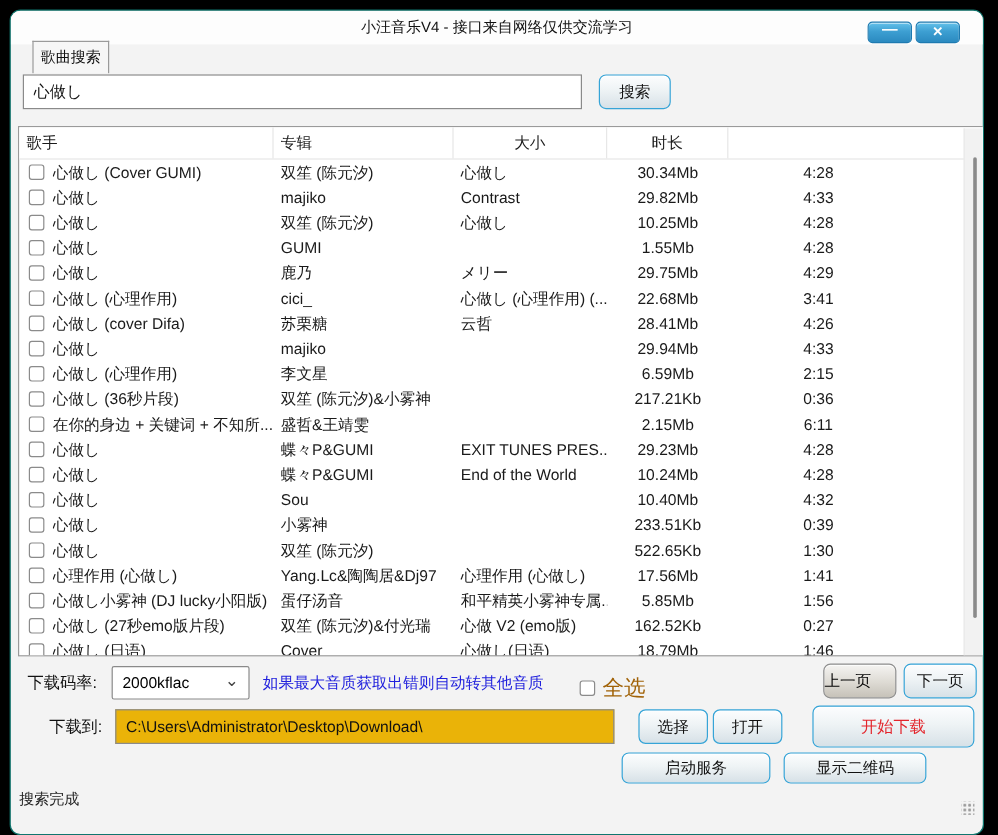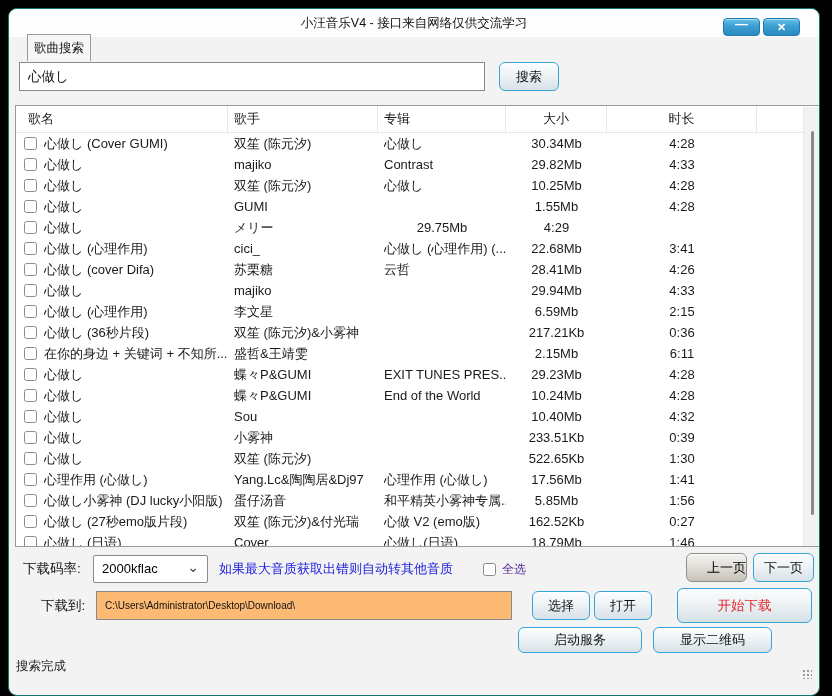--- a/index.html
+++ b/index.html
@@ -59,30 +59,30 @@
 
   
   .lbl { position:absolute; font-size:13.5px; color:#111; white-space:nowrap; }
   .combo { position:absolute; left:84px; top:546px; width:115px; height:28px; background:#fff;
     border:1px solid #8a8a8a; border-radius:2px; font-size:13px; line-height:26px;
     padding:0 8px; cursor:pointer; }
   .combo .chev { position:absolute; right:8px; top:-2px; color:#444; font-size:14px; }
   .hint { position:absolute; left:210px; top:551px; font-size:13px; color:#2121dd; }
   .selall { position:absolute; left:474px; top:552px; display:flex; align-items:center; gap:6px; }
   .selall .cbx { cursor:pointer; }
-  .selall .sl-label { font-size:12px; color:#4c1d95; }
+  .selall .sl-label { font-size:18px; color:#a16207; }
 
   .btn-prev { position:absolute; left:677px; top:544px; width:61px; height:29px;
     border:1px solid #8e8e8e; border-radius:6px; font-size:13px; cursor:pointer;
     background:linear-gradient(180deg,#f5f4f2 0%,#dddad3 55%,#c6c2b9 100%);
-    box-shadow:inset 0 1px 0 rgba(255,255,255,.7); text-align:right; }
+    box-shadow:inset 0 1px 0 rgba(255,255,255,.7); text-align:left; }
   .btn-next { position:absolute; left:744px; top:544px; width:61px; height:29px; }
 
   .path-input { position:absolute; left:87px; top:582px; width:416px; height:29px;
-    border:1px solid #8a8a8a; background:#fdba74; font-size:10px; padding:0 8px;
+    border:1px solid #8a8a8a; background:#eab308; font-size:13px; padding:0 8px;
     font-family:"Liberation Sans",sans-serif; color:#111; }
   .btn-choose { position:absolute; left:523px; top:582px; width:58px; height:29px; }
   .btn-open { position:absolute; left:585px; top:582px; width:58px; height:29px; }
   .btn-start { position:absolute; left:668px; top:579px; width:135px; height:35px;
     color:#e3252c; font-size:13.5px; }
   .btn-service { position:absolute; left:509px; top:618px; width:124px; height:26px; }
   .btn-qr { position:absolute; left:644px; top:618px; width:119px; height:26px; }
 
   .status { position:absolute; left:7px; top:649px; font-size:12.5px; color:#222; }
   .grip { position:absolute; right:7px; bottom:16px; width:11px; height:11px;
@@ -103,21 +103,20 @@
       <span class="glyph">✕</span>
     </div>
   </div>
 
   <div class="tab">歌曲搜索</div>
   <input class="search-input" value="心做し" style="">
   <div class="btn btn-search" style="line-height:27px">搜索</div>
 
   <div class="table">
     <div class="thead">
-      <div class="th first">歌名</div>
       <div class="th">歌手</div>
       <div class="th">专辑</div>
       <div class="th center">大小</div>
       <div class="th center">时长</div>
       <div class="th" style="border-right:none"></div>
     </div>
     <div class="tbody">
     <div class="tr">
       <div class="namecell">
         <div class="cbx"></div>
@@ -164,20 +163,21 @@
       <div class="td center">1.55Mb</div>
       <div class="td center">4:28</div>
       <div class="td"></div>
     </div>
 
     <div class="tr">
       <div class="namecell">
         <div class="cbx"></div>
         <span class="nametext">心做し</span>
       </div>
+      <div class="td">鹿乃</div>
       <div class="td">メリー</div>
       <div class="td center">29.75Mb</div>
       <div class="td center">4:29</div>
       <div class="td"></div>
     </div>
 
     <div class="tr">
       <div class="namecell">
         <div class="cbx"></div>
         <span class="nametext">心做し (心理作用)</span>

